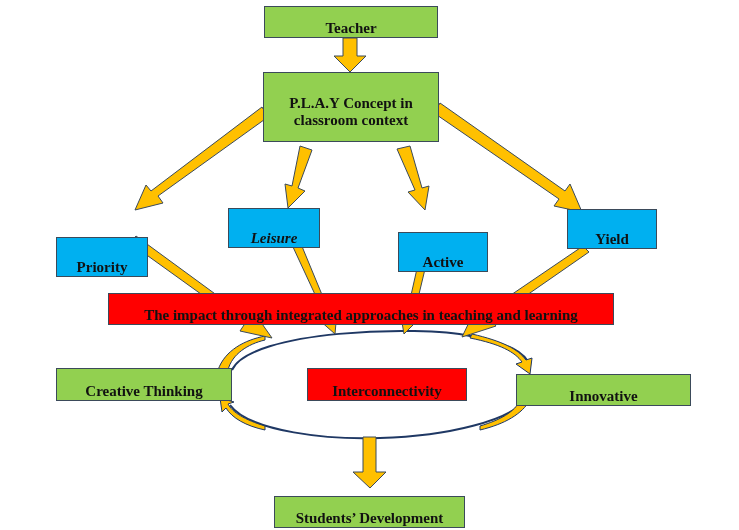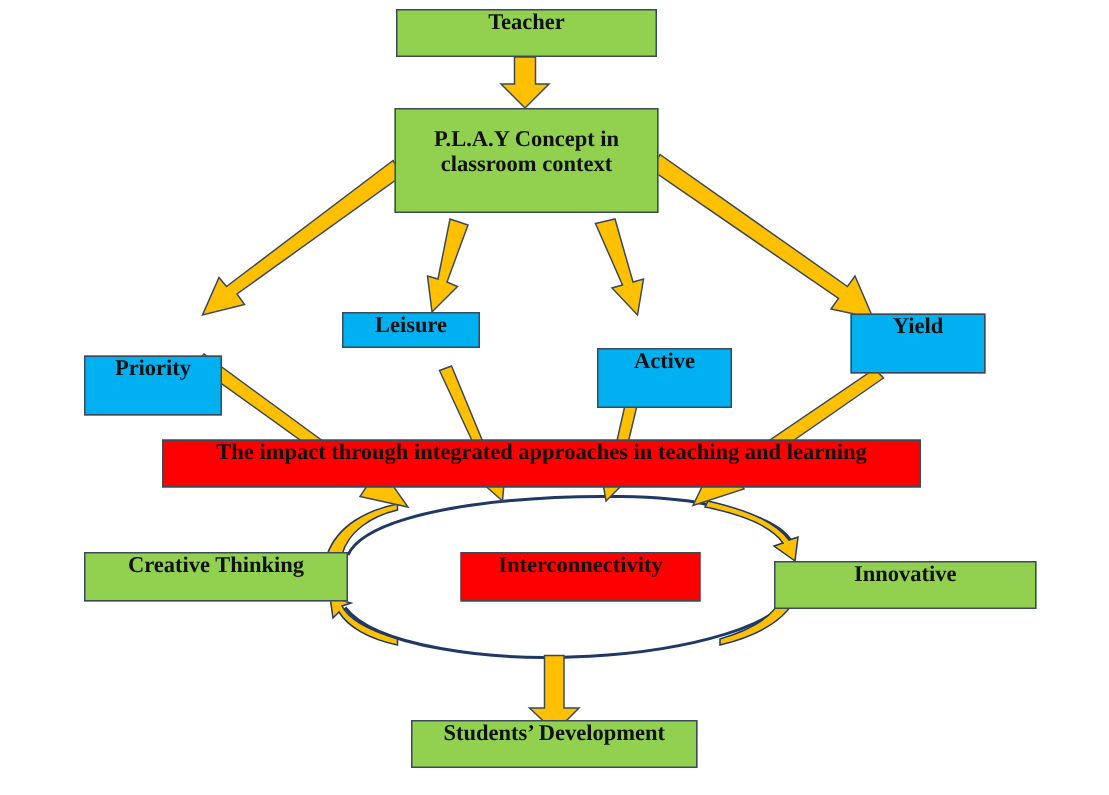--- a/index.html
+++ b/index.html
@@ -1,18 +1,18 @@
 <!DOCTYPE html>
 <html><head>
 <meta charset="utf-8">
 <style>
   html,body{margin:0;padding:0;background:#ffffff;}
   body{width:739px;height:530px;position:relative;overflow:hidden;font-family:"Liberation Serif","DejaVu Serif",serif;}
   svg{position:absolute;left:0;top:0;}
-  .box{position:absolute;display:flex;align-items:flex-start;justify-content:center;text-align:center;font-weight:bold;color:#111;border:1.5px solid #3b4a5a;box-sizing:border-box;line-height:1.15;}
+  .box{position:absolute;display:flex;align-items:flex-end;justify-content:center;text-align:center;font-weight:bold;color:#111;border:1.5px solid #3b4a5a;box-sizing:border-box;line-height:1.15;}
   .green{background:#92d050;}
   .blue{background:#00b0f0;}
   .red{background:#ff0000;}
 </style>
 </head>
 <body>
 
 <svg width="739" height="530" viewBox="0 0 739 530">
   <defs>
     <marker id="ah" markerWidth="4" markerHeight="4" refX="2" refY="2" orient="auto"></marker>
@@ -56,21 +56,21 @@
   </div>
 
 <div class="box green" style="left:263px;top:72px;width:176px;height:70px;font-size:15px;padding:12px 14px;">
     <span>P.L.A.Y Concept in classroom context</span>
   </div>
 
 <div class="box blue" style="left:56px;top:209px;width:92px;height:40px;font-size:15px;margin-top:28px;">
     <span>Priority</span>
   </div>
 
-<div class="box blue" style="left:228px;top:208px;width:92px;height:24px;font-size:15px;">
+<div class="box blue" style="left:228px;top:208px;width:92px;height:40px;font-size:15px;font-style:italic;">
     <span>Leisure</span>
   </div>
 
 <div class="box blue" style="left:398px;top:210px;width:90px;height:40px;font-size:15px;margin-top:22px;">
     <span>Active</span>
   </div>
 
 <div class="box blue" style="left:567px;top:209px;width:90px;height:40px;font-size:15px;">
     <span>Yield</span>
   </div>
@@ -84,15 +84,15 @@
   </div>
 
 <div class="box red" style="left:307px;top:368px;width:160px;height:33px;font-size:15px;">
     <span>Interconnectivity</span>
   </div>
 
 <div class="box green" style="left:516px;top:374px;width:175px;height:32px;font-size:15px;">
     <span>Innovative</span>
   </div>
 
-<div class="box green" style="left:274px;top:480px;width:191px;height:32px;font-size:15px;">
+<div class="box green" style="left:274px;top:496px;width:191px;height:32px;font-size:15px;">
     <span>Students’ Development</span>
   </div>
 
 </body></html>

